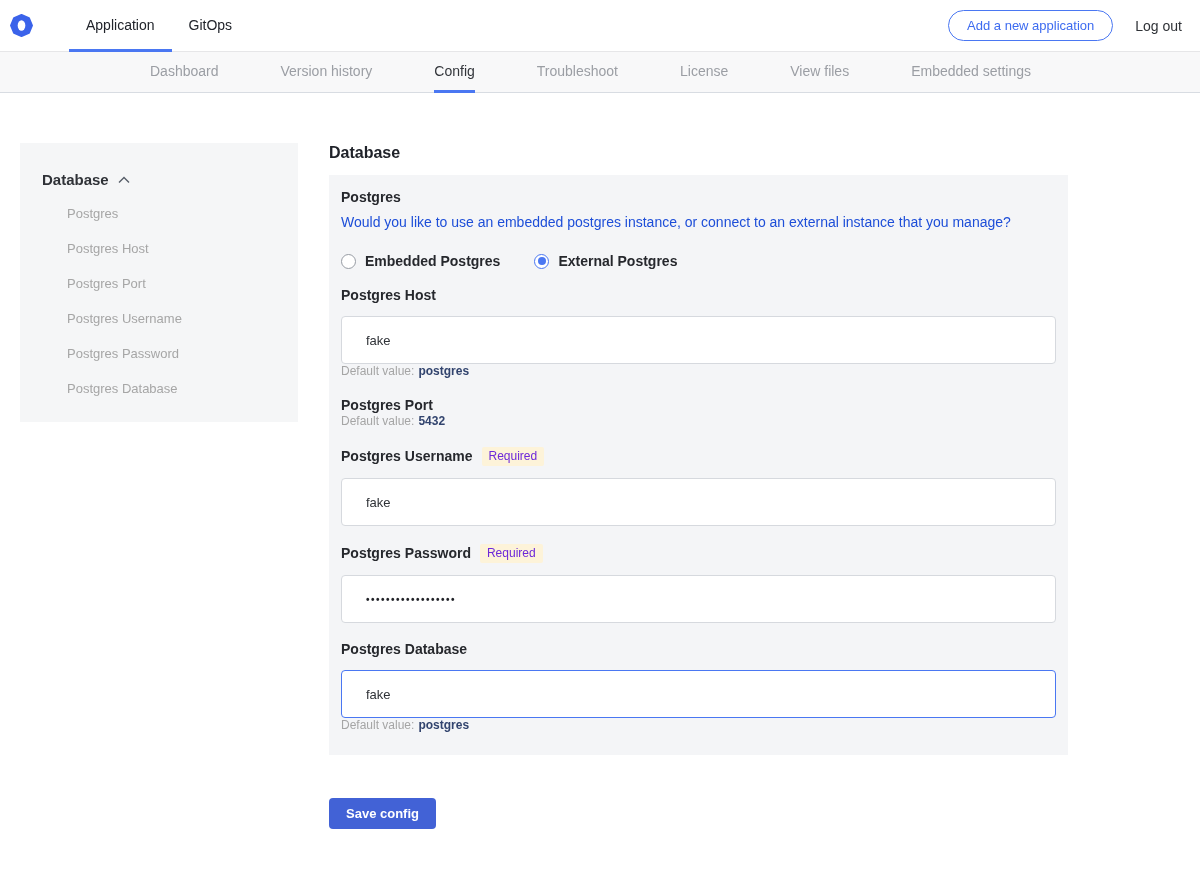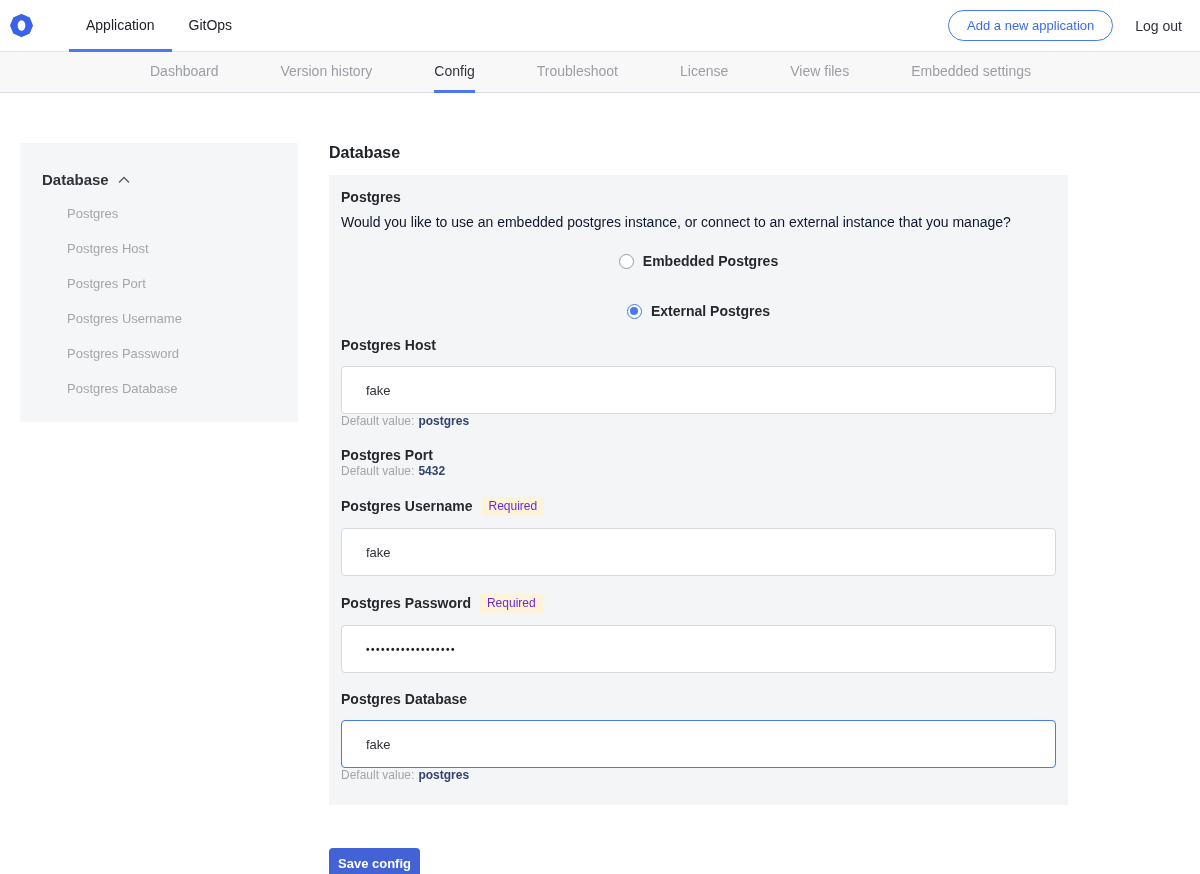--- a/index.html
+++ b/index.html
@@ -60,23 +60,23 @@
 
   
   .main { position:absolute; left:329px; top:143px; width:739px; }
   .section-title { font-size:16px; font-weight:700; color:#20232a; margin:0 0 13px 0; line-height:19px; }
   .panel { background:#f4f5f7; padding:14px 12px 22px 12px; }
 
   .group-label {
     font-size:14px; font-weight:700; color:#26282d; line-height:17px;
     display:flex; align-items:center;
   }
-  .help-text { font-size:14px; color:#0f172a; line-height:17px; margin-top:8px; }
-
-  .radio-row { display:flex; align-items:center; gap:34px; margin-top:22px;flex-direction:column; }
+  .help-text { font-size:14px; color:#1d4ed8; line-height:17px; margin-top:8px; }
+
+  .radio-row { display:flex; align-items:center; gap:34px; margin-top:22px; }
   .radio-option { display:flex; align-items:center; cursor:pointer; }
   .radio-circle {
     width:15px; height:15px; border-radius:50%; background:#fff;
     border:1px solid #979ca4; position:relative; flex:0 0 auto;
   }
   .radio-option.checked .radio-circle { border-color:#4a77f2; }
   .radio-option.checked .radio-circle::after {
     content:""; position:absolute; left:2.5px; top:2.5px; right:2.5px; bottom:2.5px;
     border-radius:50%; background:#4a77f2;
   }
@@ -94,21 +94,21 @@
   .default-line { font-size:12px; color:#a5a5a5; line-height:15px; }
   .default-line b { color:#32446e; font-weight:700; margin-left:4px; }
 
   .required-badge {
     margin-left:9px; background:#fdf3d9; color:#6d28d9;
     font-size:12px; font-weight:400; padding:3px 7px; border-radius:2px; line-height:13px;
   }
 
   .save-btn {
     margin-top:43px; background:#4262d6; color:#fff; border:0; border-radius:4px;
-    padding:9px 9px; font-size:13px; font-weight:700; cursor:pointer;
+    padding:9px 17px; font-size:13px; font-weight:700; cursor:pointer;
     font-family:"Liberation Sans", sans-serif; line-height:1;
   }
 </style>
 </head>
 <body>
 
 <div class="topnav">
   <div class="logo-wrap">
     <svg width="23" height="23" viewBox="0 0 24 24">
       <polygon points="23,12 19.8,19.8 12,23 4.2,19.8 1,12 4.2,4.2 12,1 19.8,4.2" fill="#3b63ea" stroke="#3b63ea" stroke-width="2" stroke-linejoin="round"></polygon>

